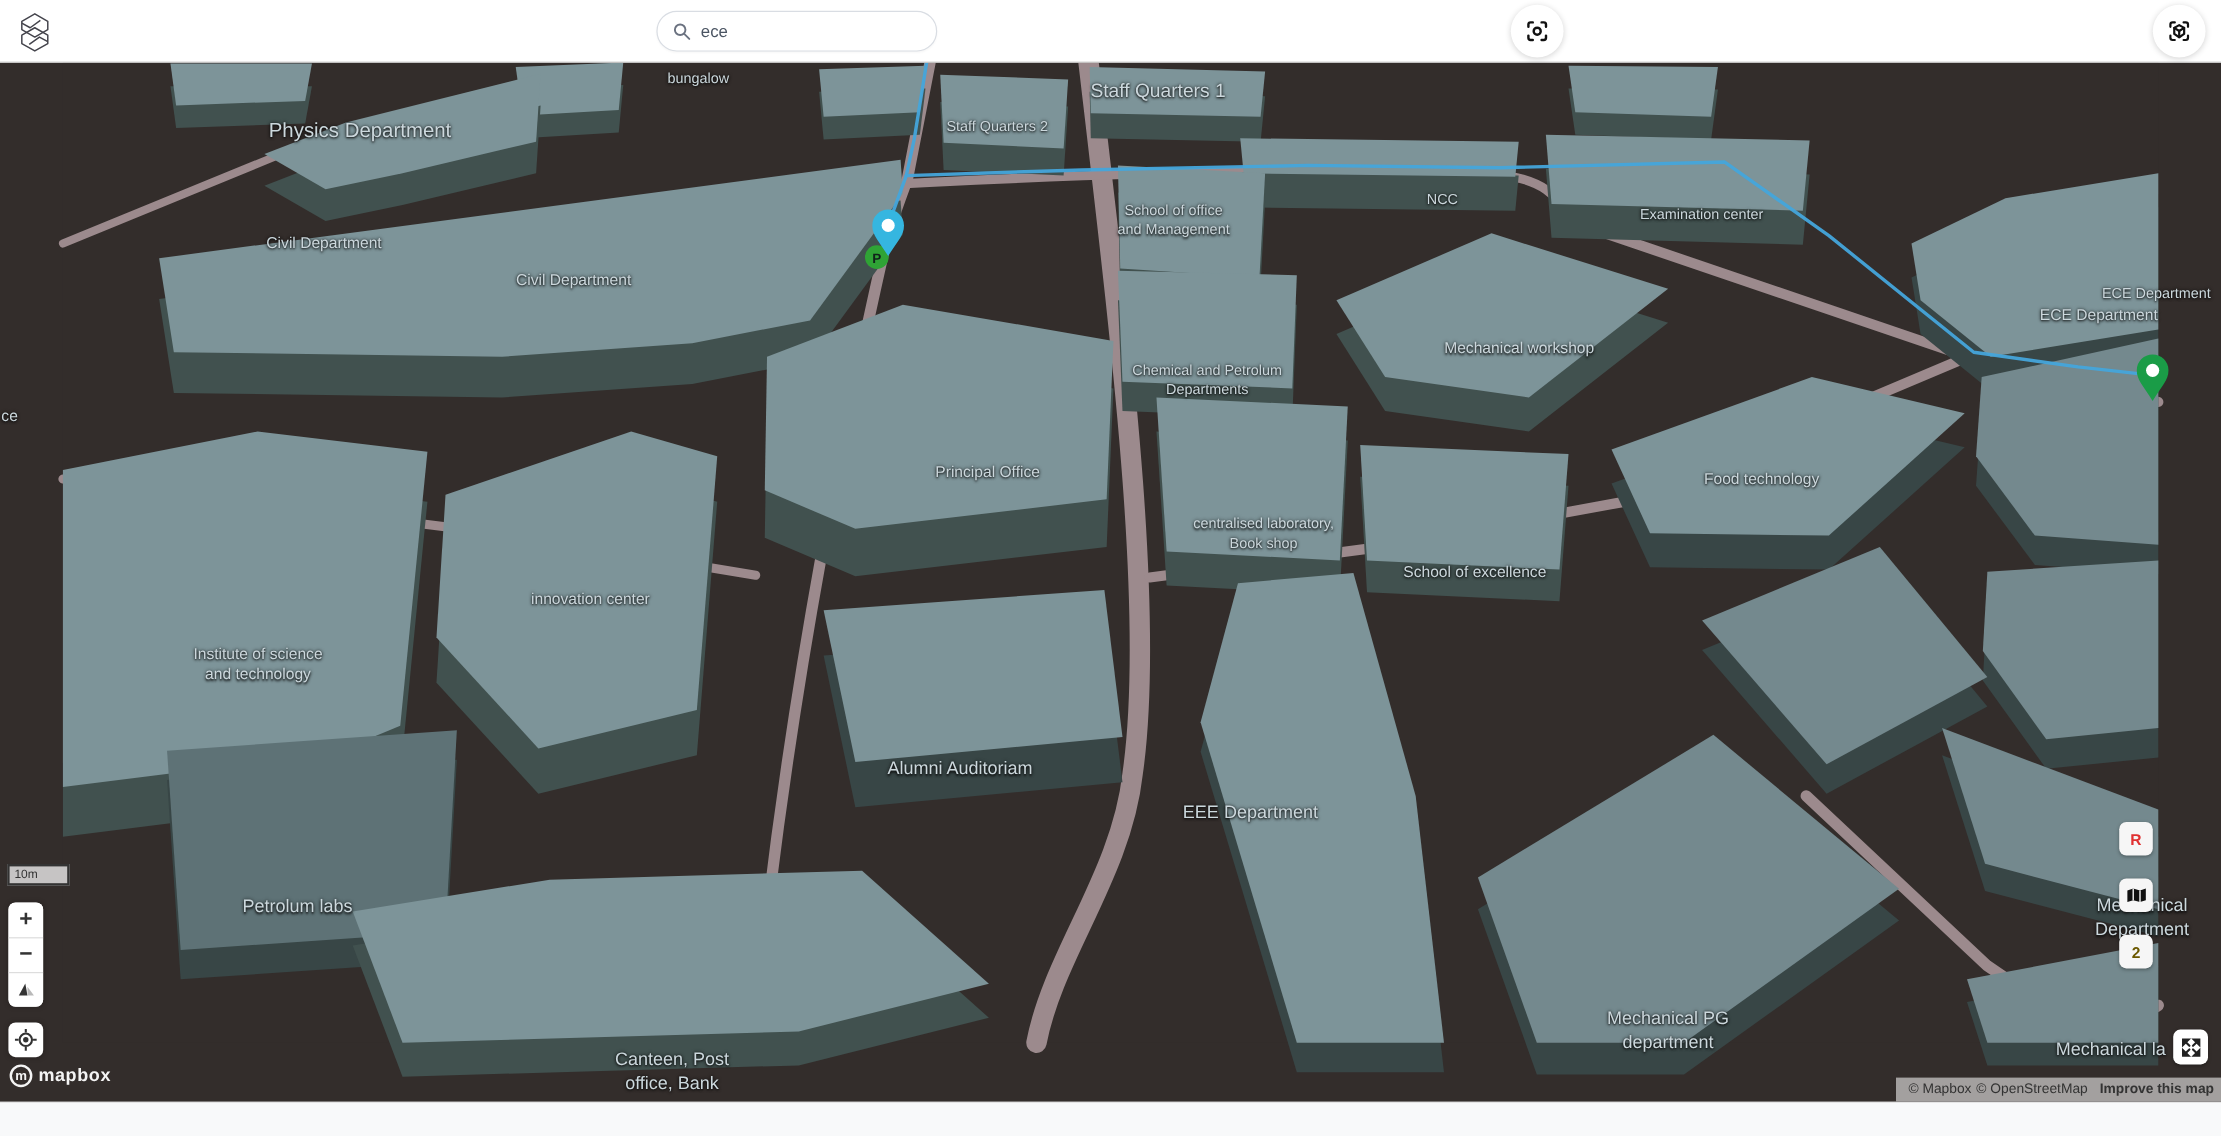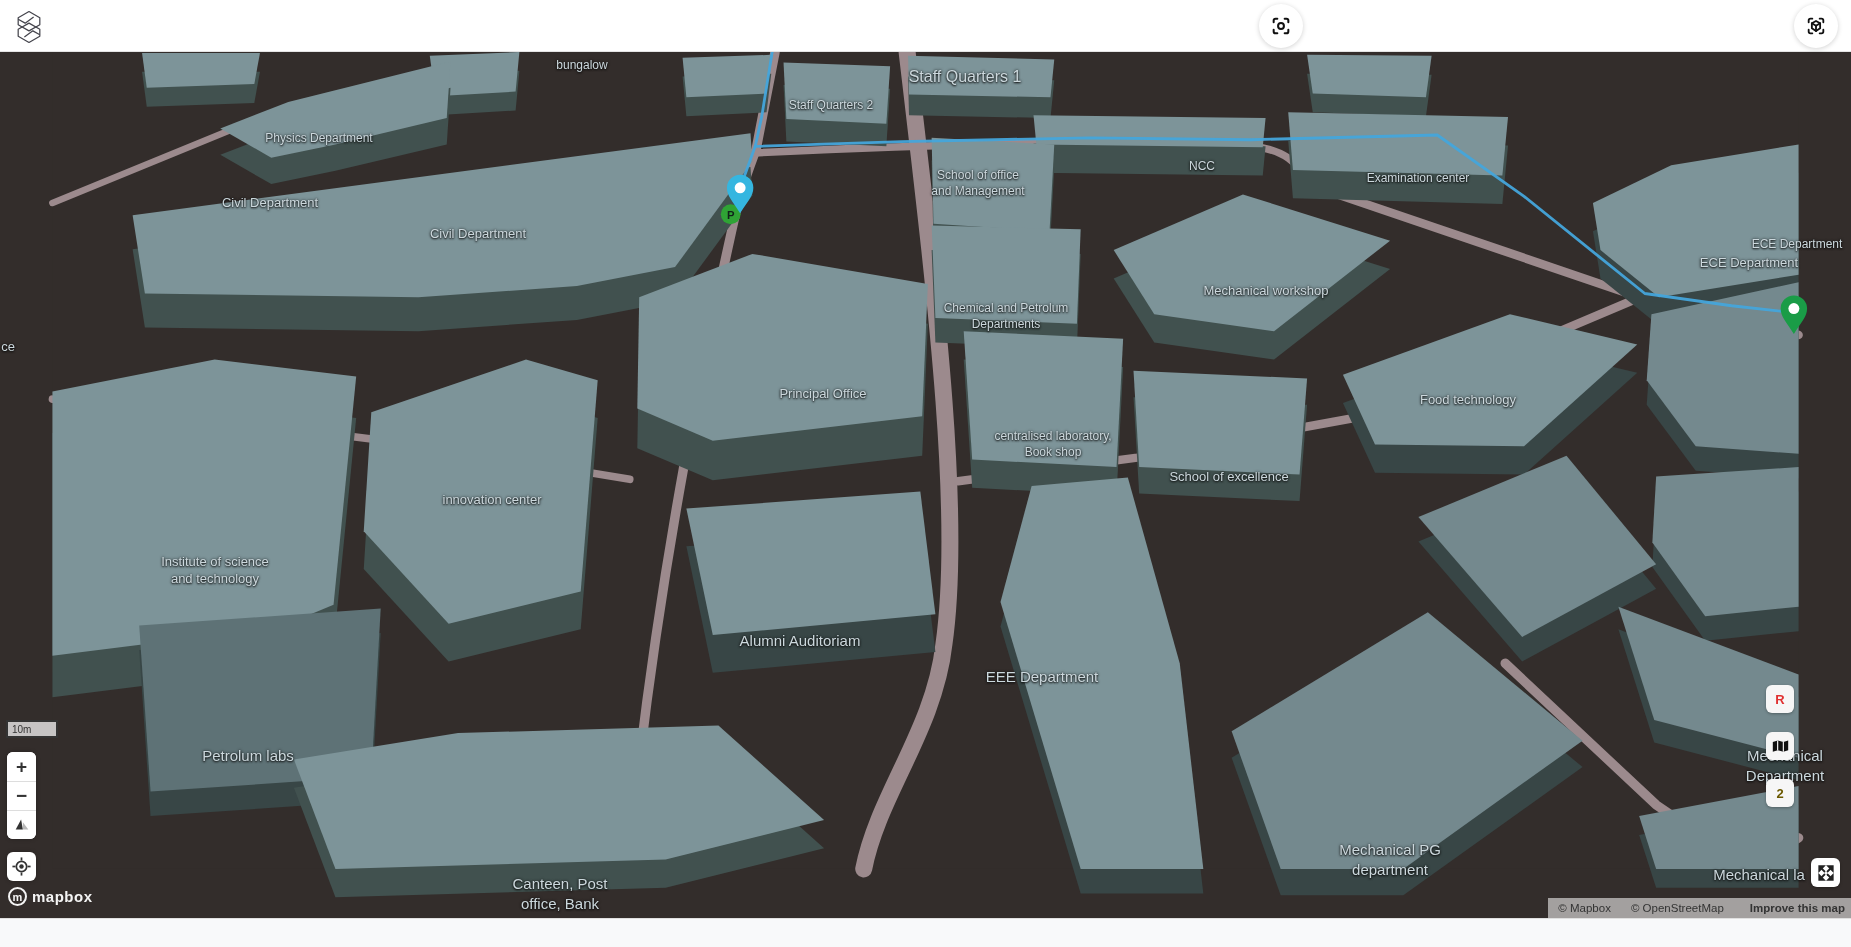--- a/index.html
+++ b/index.html
@@ -32,21 +32,21 @@
   
   .scalebar { position:absolute; left:6px; top:668px; width:52px; height:18px; background:rgba(255,255,255,.72); border:2px solid #333; font-size:10px; color:#333; padding:1px 4px; line-height:13px; }
   .ctrl-group { position:absolute; left:7px; top:700px; width:29px; background:#fff; border-radius:6px; box-shadow:0 0 4px rgba(0,0,0,.25); overflow:hidden; }
   .ctrl-btn { width:29px; height:29px; background:#fff; border:none; display:flex; align-items:center; justify-content:center; font-size:19px; font-weight:700; color:#333; cursor:pointer; }
   .ctrl-btn + .ctrl-btn { border-top:1px solid #ddd; }
   .geo-btn { position:absolute; left:7px; top:800px; width:29px; height:29px; background:#fff; border:none; border-radius:6px; box-shadow:0 0 4px rgba(0,0,0,.25); display:flex; align-items:center; justify-content:center; cursor:pointer; }
   .mapbox-logo { position:absolute; left:8px; top:835px; display:flex; align-items:center; gap:5px; opacity:.95; }
   .mapbox-logo .disc { width:19px; height:19px; border-radius:50%; border:2px solid #fff; color:#fff; font-size:11px; display:flex; align-items:center; justify-content:center; font-weight:700; }
   .mapbox-logo .word { color:#fff; font-size:15px; font-weight:700; letter-spacing:.5px; }
 
-  .attrib { position:absolute; right:0; top:846px; height:20px; background:rgba(255,255,255,.55); display:flex; align-items:center; padding:0 6px 0 10px; font-size:11.5px; color:#333; gap:20px; }
+  .attrib { position:absolute; right:0; top:846px; height:20px; background:rgba(255,255,255,.55); display:flex; align-items:center; padding:0 6px 0 10px; font-size:11.5px; color:#333; gap:4px; }
   .attrib a { color:#333; text-decoration:none; }
   .attrib .improve { font-weight:700; margin-left:6px; }
 
   .sq-btn { position:absolute; left:1766px; width:28px; height:28px; background:#f6f6f6; border:none; border-radius:6px; box-shadow:0 1px 3px rgba(0,0,0,.3); display:flex; align-items:center; justify-content:center; font-size:13px; font-weight:700; cursor:pointer; }
   .sq-btn.r-btn { top:633px; color:#e03131; }
   .sq-btn.book-btn { top:680px; }
   .sq-btn.floor-btn { top:727px; color:#6b5900; }
   .fs-btn { position:absolute; left:1811px; top:806px; width:29px; height:29px; background:#fff; border:none; border-radius:6px; box-shadow:0 1px 3px rgba(0,0,0,.3); display:flex; align-items:center; justify-content:center; cursor:pointer; }
 
   
@@ -57,20 +57,27 @@
 
 <div class="navbar">
   <svg class="logo" viewBox="0 0 36 44">
     <g fill="none" stroke="#44444c" stroke-width="1.6" stroke-linejoin="round">
       <path d="M18,2 L32,10 V19 L18,27 L4,19 V10 Z"></path>
       <path d="M4,12 L13,17 L24,9"></path>
       <path d="M18,17 L32,25 V34 L18,42 L4,34 V25 Z"></path>
       <path d="M12,35 L23,27 L32,32"></path>
     </g>
   </svg>
+  <div class="search-pill">
+    <svg class="mag" viewBox="0 0 20 20">
+      <circle cx="8.5" cy="8.5" r="5.5" fill="none" stroke="#6b7280" stroke-width="2"></circle>
+      <line x1="13" y1="13" x2="18" y2="18" stroke="#6b7280" stroke-width="2" stroke-linecap="round"></line>
+    </svg>
+    <input type="text" value="ece" style="">
+  </div>
   <button class="nav-circle b1">
     <svg width="22" height="22" viewBox="0 0 24 24">
       <g fill="none" stroke="#111" stroke-width="2.2" stroke-linecap="round">
         <path d="M4,8 V6 a2,2 0 0 1 2,-2 h2"></path>
         <path d="M16,4 h2 a2,2 0 0 1 2,2 v2"></path>
         <path d="M20,16 v2 a2,2 0 0 1 -2,2 h-2"></path>
         <path d="M8,20 H6 a2,2 0 0 1 -2,-2 v-2"></path>
         <circle cx="12" cy="12" r="3.2"></circle>
       </g>
     </svg>
@@ -286,21 +293,21 @@
   <div id="label-layer">
       <div class="map-label" style="left: 582px; top: 14px; font-size: 12px;">
         <div>bungalow</div>
       </div>
       <div class="map-label" style="left: 831px; top: 54px; font-size: 12px;">
         <div>Staff Quarters 2</div>
       </div>
       <div class="map-label" style="left: 965px; top: 25px; font-size: 16px;">
         <div>Staff Quarters 1</div>
       </div>
-      <div class="map-label" style="left: 319px; top: 57px; font-size: 12px; margin-top: 30px;">
+      <div class="map-label" style="left: 300px; top: 57px; font-size: 17px;">
         <div>Physics Department</div>
       </div>
       <div class="map-label" style="left: 270px; top: 151px; font-size: 13px;">
         <div>Civil Department</div>
       </div>
       <div class="map-label" style="left: 478px; top: 182px; font-size: 13px;">
         <div>Civil Department</div>
       </div>
       <div class="map-label" style="left: 978px; top: 132px; font-size: 12px;">
         <div>School of office</div>
@@ -334,21 +341,21 @@
       <div class="map-label" style="left: 1053px; top: 393px; font-size: 12px;">
         <div>centralised laboratory,</div>
         <div>Book shop</div>
       </div>
       <div class="map-label" style="left: 1229px; top: 425px; font-size: 13px;">
         <div>School of excellence</div>
       </div>
       <div class="map-label" style="left: 492px; top: 448px; font-size: 13px;">
         <div>innovation center</div>
       </div>
-      <div class="map-label" style="left: 215px; top: 519px; font-size: 13px; text-align: center;">
+      <div class="map-label" style="left: 215px; top: 502px; font-size: 13px; text-align: center;">
         <div>Institute of science</div>
         <div>and technology</div>
       </div>
       <div class="map-label" style="left: 800px; top: 589px; font-size: 15px;">
         <div>Alumni  Auditoriam</div>
       </div>
       <div class="map-label" style="left: 1042px; top: 625px; font-size: 15px;">
         <div>EEE Department</div>
       </div>
       <div class="map-label" style="left: 248px; top: 704px; font-size: 15px;">

